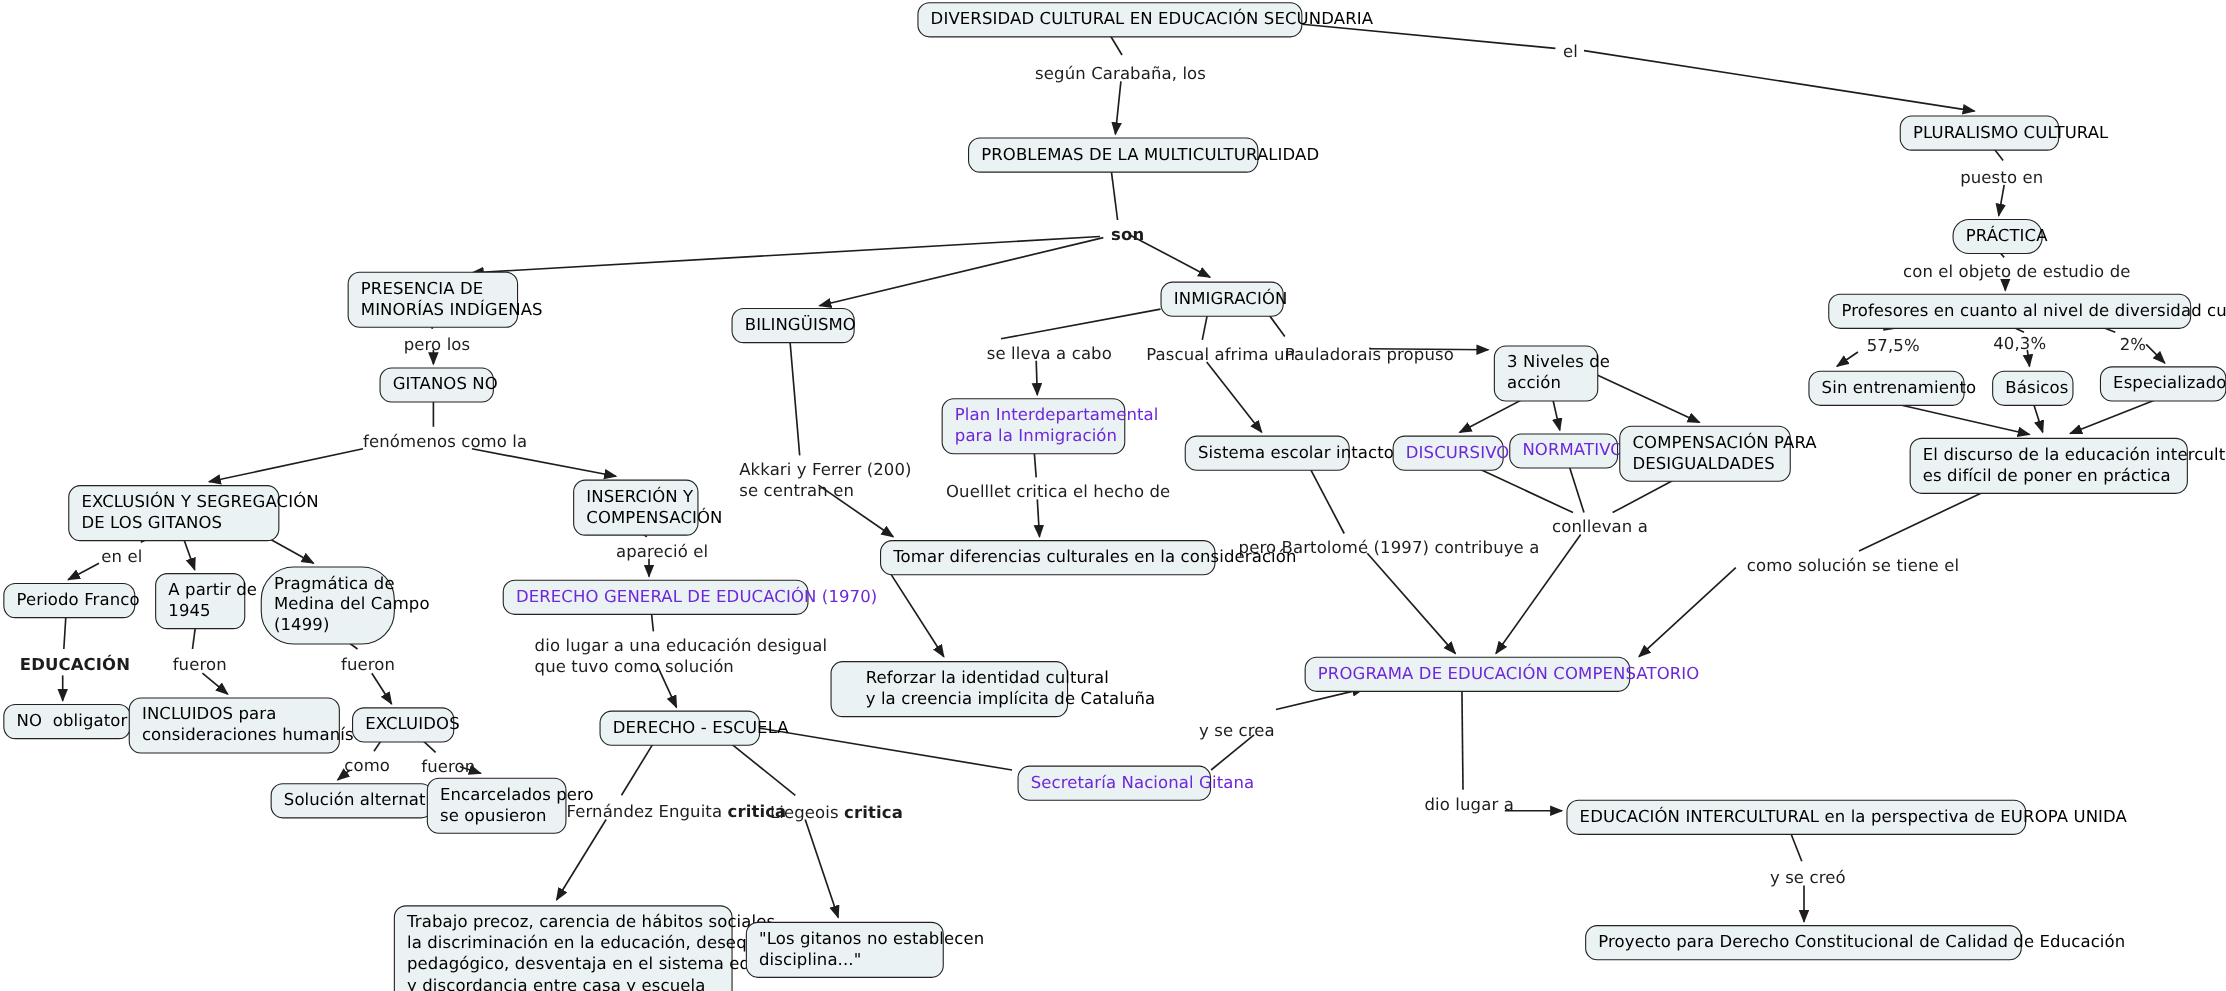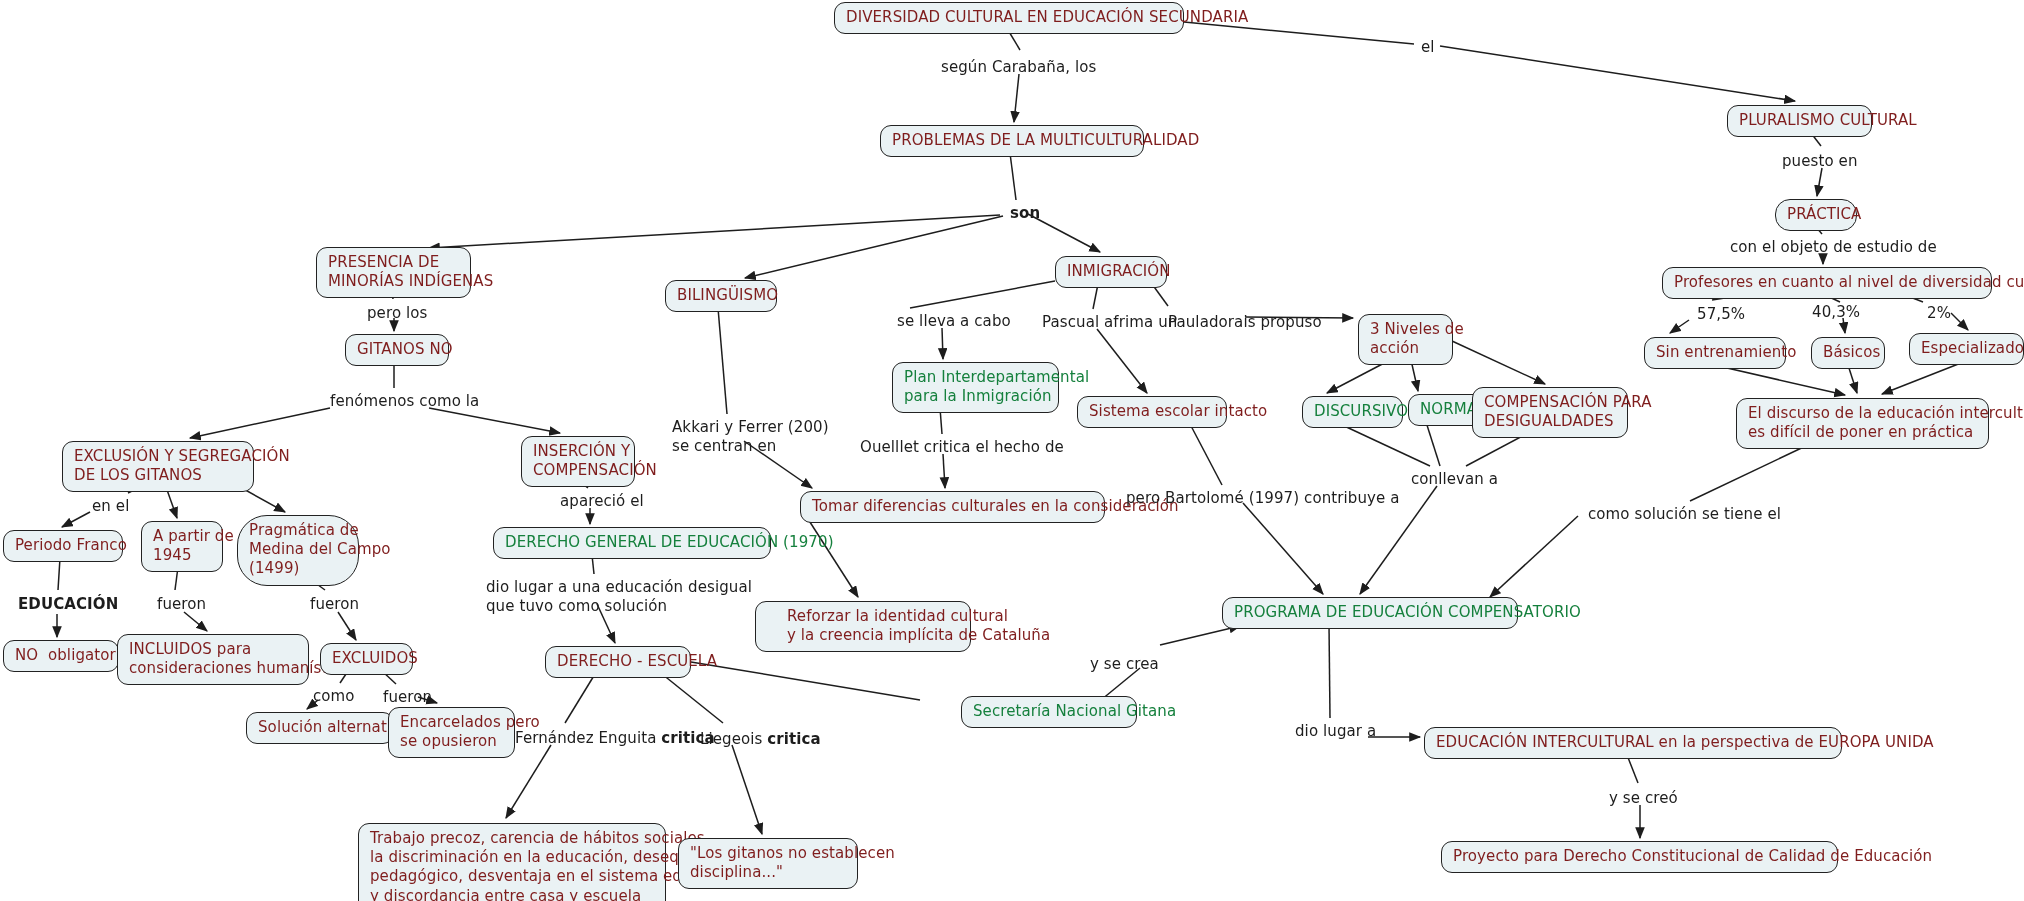--- a/index.html
+++ b/index.html
@@ -21,29 +21,29 @@
     width: 2024px;
     height: 901px;
     pointer-events: none;
   }
   .node {
     position: absolute;
     box-sizing: border-box;
     background: #eaf2f4;
     border: 1.4px solid #222222;
     border-radius: 11px;
-    color: #7f1d1d;
+    color: #000000;
     font-size: 15px;
     line-height: 1.28;
     padding: 5px 11px 6px 11px;
     white-space: pre;
     text-align: left;
     letter-spacing: 0.1px;
   }
-  .node.red { color: #15803d; margin-left: 36px; }
+  .node.red { color: #6d28d9; }
   .link-label {
     position: absolute;
     font-size: 15px;
     color: #1d1d1d;
     white-space: pre;
     line-height: 1.25;
     letter-spacing: 0.1px;
   }
   .link-label.bolded { font-weight: bold; }
   .link-label .b { font-weight: bold; }

